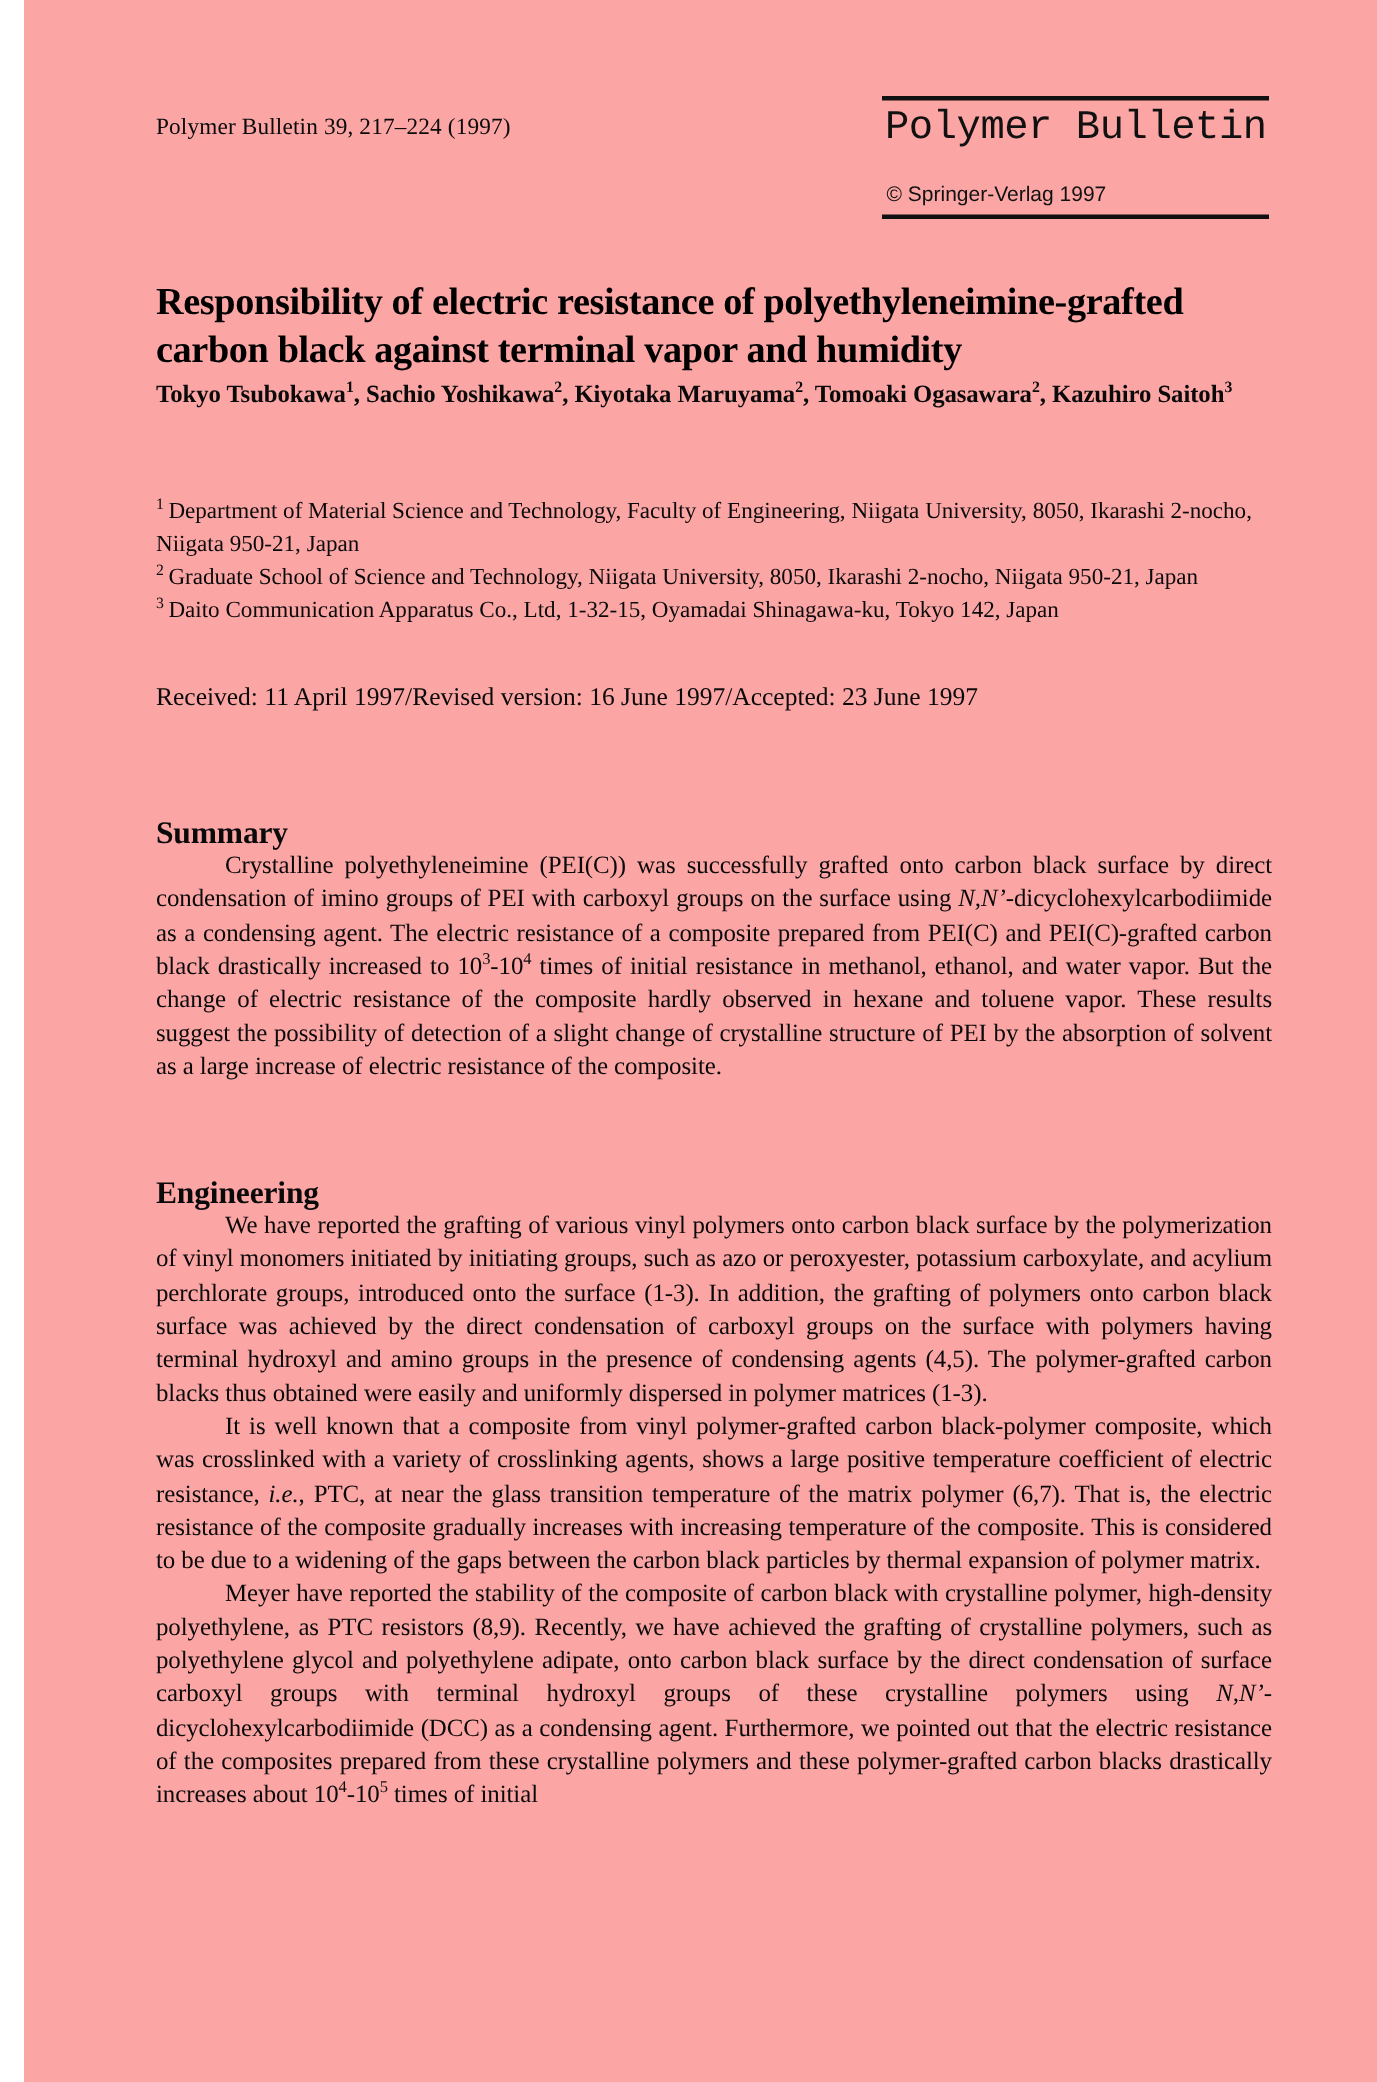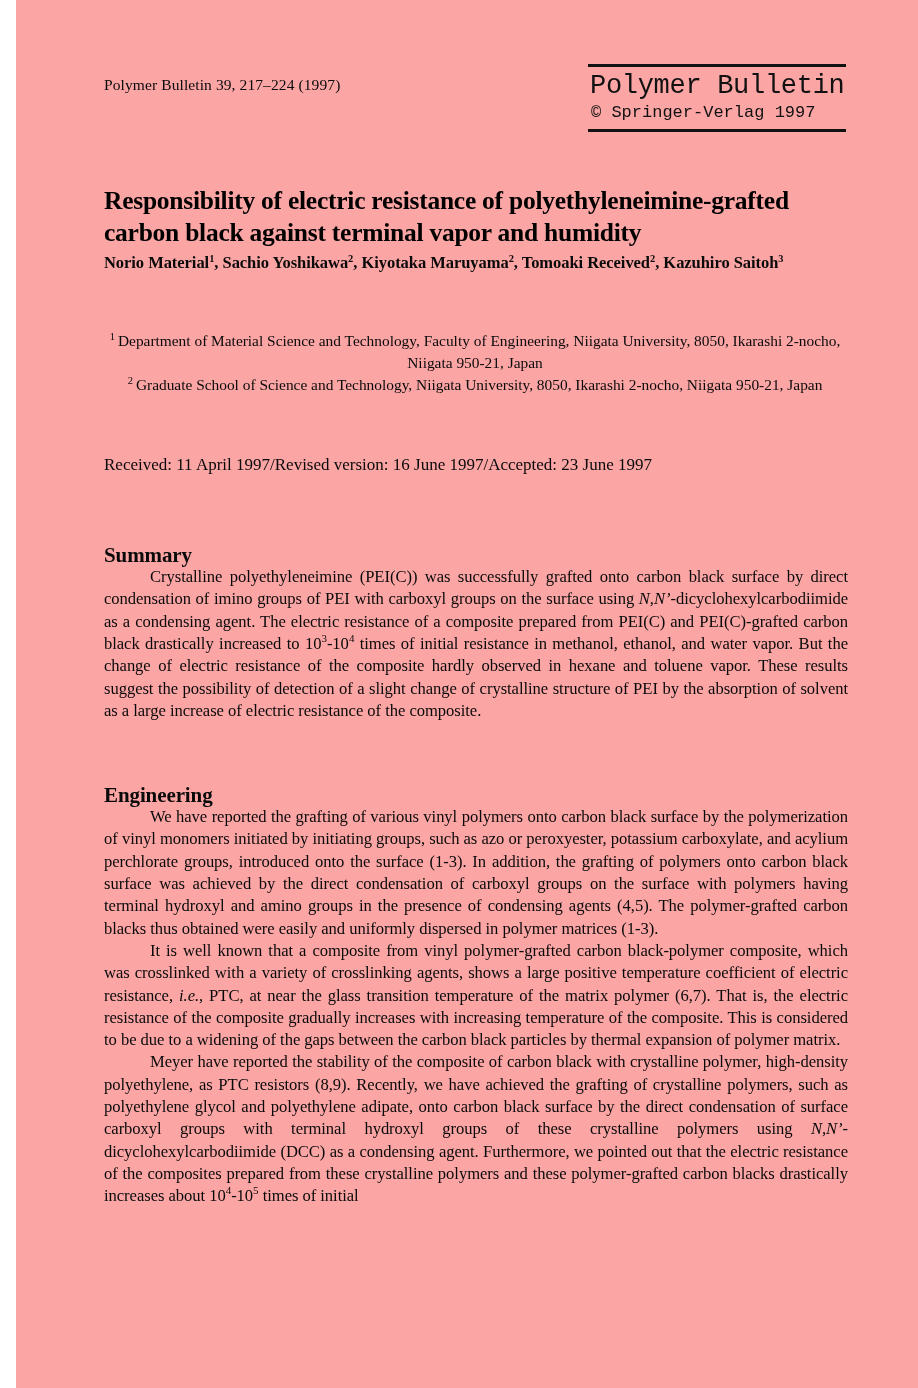--- a/index.html
+++ b/index.html
@@ -52,25 +52,25 @@
   }
   .masthead-title {
     font-family: Liberation Mono, monospace;
     font-size: 27px;
     line-height: 1.08;
     letter-spacing: -0.3px;
     color: #111;
     padding-left: 2px;
   }
   .masthead-pub {
-    font-family: Liberation Mono, monospace;
-    font-size: 17px;
+    font-family: Liberation Sans, sans-serif;
+    font-size: 14px;
     line-height: 1.35;
     padding-left: 3px;
-    margin-top: 1px;
+    margin-top: 19px;
     color: #111;
   }
 
   
   .title {
     position: absolute;
     left: 88px;
     top: 168px;
     width: 748px;
     font-family: "Liberation Serif", serif;
@@ -100,21 +100,20 @@
   }
 
   
   .affiliations {
     position: absolute;
     left: 88px;
     top: 330px;
     width: 742px;
     font-size: 15.4px;
     line-height: 1.42;
-    text-align: center;
   }
   .aff-line { white-space: normal; }
   .aff-line sup {
     font-size: 10.5px;
     vertical-align: super;
     line-height: 0;
     margin-right: 3px;
   }
 
   
@@ -174,26 +173,27 @@
 
     <div class="masthead">
       <div class="masthead-title">Polymer Bulletin</div>
       <div class="masthead-pub">© Springer-Verlag 1997</div>
     </div>
   </div>
 
   <h1 class="title">Responsibility of electric resistance of polyethyleneimine-grafted carbon black against terminal vapor and humidity</h1>
 
   <div class="authors">
-    <span><span>Norio Material</span><sup>1</sup><span>, </span></span><span><span>Sachio Yoshikawa</span><sup>2</sup><span>, </span></span><span><span>Kiyotaka Maruyama</span><sup>2</sup><span>, </span></span><span><span>Tomoaki Received</span><sup>2</sup><span>, </span></span><span><span>Kazuhiro Saitoh</span><sup>3</sup></span>
+    <span><span>Tokyo Tsubokawa</span><sup>1</sup><span>, </span></span><span><span>Sachio Yoshikawa</span><sup>2</sup><span>, </span></span><span><span>Kiyotaka Maruyama</span><sup>2</sup><span>, </span></span><span><span>Tomoaki Ogasawara</span><sup>2</sup><span>, </span></span><span><span>Kazuhiro Saitoh</span><sup>3</sup></span>
   </div>
 
   <div class="affiliations">
     <div class="aff-line"><sup>1</sup><span>Department of Material Science and Technology, Faculty of Engineering, Niigata University, 8050, Ikarashi 2-nocho, Niigata 950-21, Japan</span></div>
     <div class="aff-line"><sup>2</sup><span>Graduate School of Science and Technology, Niigata University, 8050, Ikarashi 2-nocho, Niigata 950-21, Japan</span></div>
+    <div class="aff-line"><sup>3</sup><span>Daito Communication Apparatus Co., Ltd, 1-32-15, Oyamadai Shinagawa-ku, Tokyo 142, Japan</span></div>
   </div>
 
   <div class="received">Received: 11 April 1997/Revised version: 16 June 1997/Accepted: 23 June 1997</div>
 
   <h2 class="section-heading" id="heading-summary">Summary</h2>
 
   <div class="body-block" id="summary-body">
     <p><span>Crystalline polyethyleneimine (PEI(C)) was successfully grafted onto carbon black surface by direct condensation of imino groups of PEI with carboxyl groups on the surface using </span><i>N,N’</i><span>-dicyclohexylcarbodiimide as a condensing agent.   The electric resistance of a composite prepared from PEI(C) and PEI(C)-grafted carbon black drastically increased to 10</span><sup class="exp">3</sup><span>-10</span><sup class="exp">4</sup><span> times of initial resistance in methanol, ethanol, and water vapor.  But the change of electric resistance of the composite hardly observed in hexane and toluene vapor.  These results suggest the possibility of detection of a slight change of crystalline structure of PEI by the absorption of solvent as a large increase of electric resistance of the composite.</span></p>
   </div>
 

